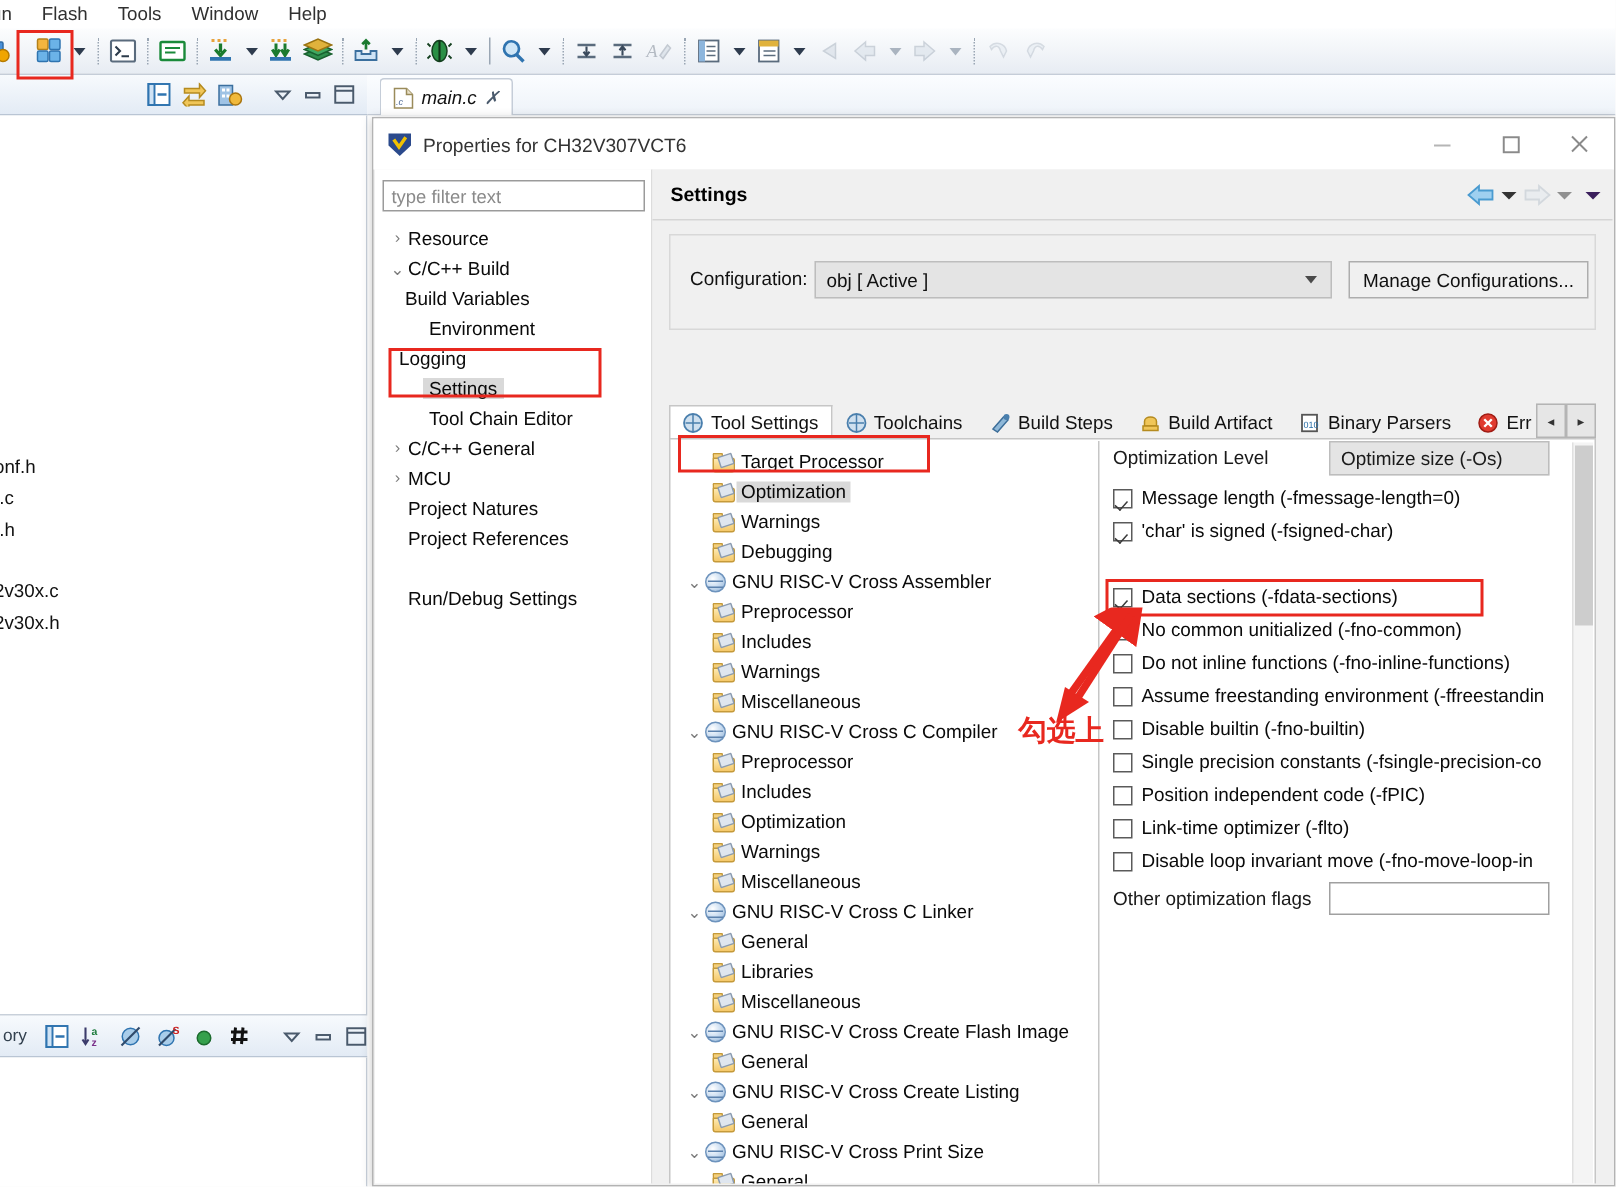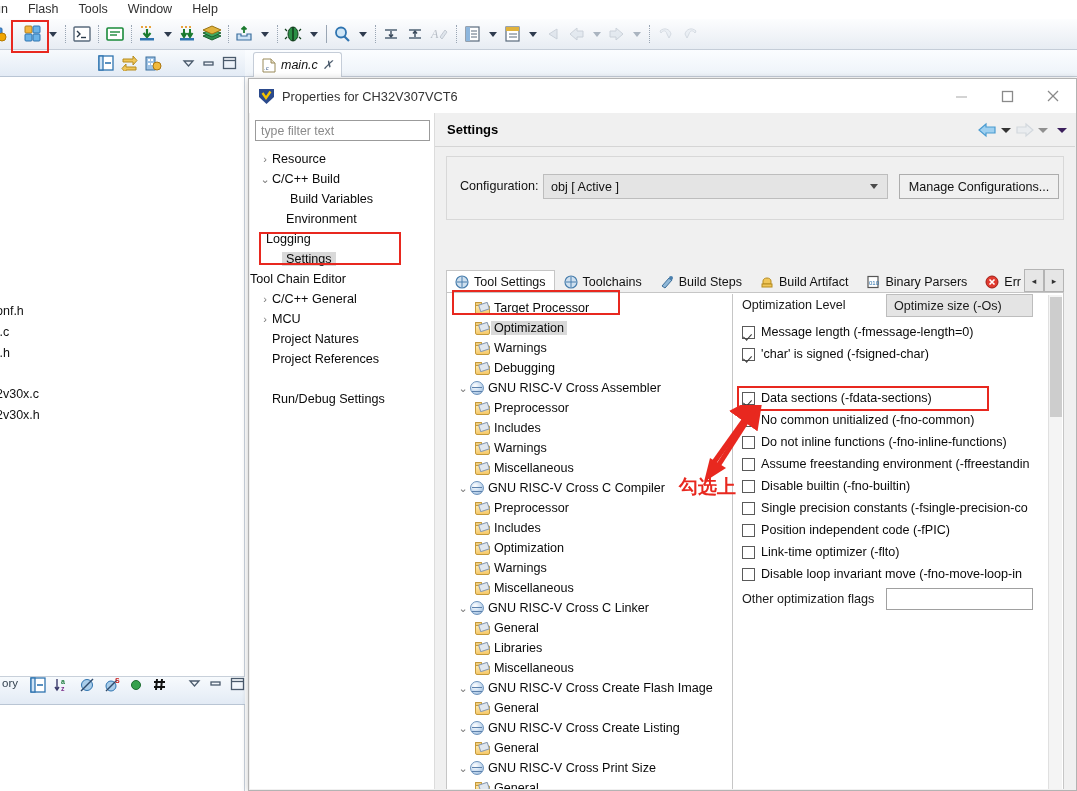--- a/index.html
+++ b/index.html
@@ -57,21 +57,21 @@
     position: absolute; left: 0; top: 77px; width: 245px; height: 599px;
     background: #ffffff;
     border-right: 1px solid #c8d0da;
   }
   .lt-row { position: absolute; font-size: 12.5px; color: #111; white-space: nowrap; }
 
   .left-bottom-bar {
     position: absolute; left: 0; top: 676px; width: 245px; height: 29px;
     background: linear-gradient(to bottom,#f7fafd 0%, #e3ebf5 100%);
     border-top: 1px solid #c8d0da; border-bottom: 1px solid #b9c5d4;
-    display: flex; align-items: flex-start; gap: 8px; padding-left: 2px;
+    display: flex; align-items: center; gap: 8px; padding-left: 2px;
   }
   .left-bottom-body {
     position: absolute; left: 0; top: 705px; width: 245px; height: 86px;
     background: #ffffff; border-right: 1px solid #c8d0da;
   }
   .lb-label { font-size: 11.5px; color: #33414f; margin-right: 4px; }
 
   .editor-tabstrip {
     position: absolute; left: 245px; top: 50px; width: 832px; height: 27px;
     background: linear-gradient(to bottom,#fbfdff 0%, #eef3f9 100%);
@@ -628,33 +628,33 @@
       <div class="filter-box">type filter text</div>
 
       <div class="tree-row" style="top:36px; padding-left:8px;">
         <span class="tw">›</span>
         <span class="lbl">Resource</span>
       </div>
       <div class="tree-row" style="top:56px; padding-left:8px;">
         <span class="tw">⌄</span>
         <span class="lbl">C/C++ Build</span>
       </div>
-      <div class="tree-row" style="top:76px; padding-left:40px;">
+      <div class="tree-row" style="top:76px; padding-left:20px;">
         <span class="lbl">Build Variables</span>
       </div>
       <div class="tree-row" style="top:96px; padding-left:36px;">
         <span class="lbl">Environment</span>
       </div>
       <div class="tree-row" style="top:116px; padding-left:16px;">
         <span class="lbl">Logging</span>
       </div>
       <div class="tree-row" style="top:136px; padding-left:36px;">
         <span class="lbl sel">Settings</span>
       </div>
-      <div class="tree-row" style="top:156px; ">
+      <div class="tree-row" style="top:156px; padding-left:36px;">
         <span class="lbl">Tool Chain Editor</span>
       </div>
       <div class="tree-row" style="top:176px; padding-left:8px;">
         <span class="tw">›</span>
         <span class="lbl">C/C++ General</span>
       </div>
       <div class="tree-row" style="top:196px; padding-left:8px;">
         <span class="tw">›</span>
         <span class="lbl">MCU</span>
       </div>

